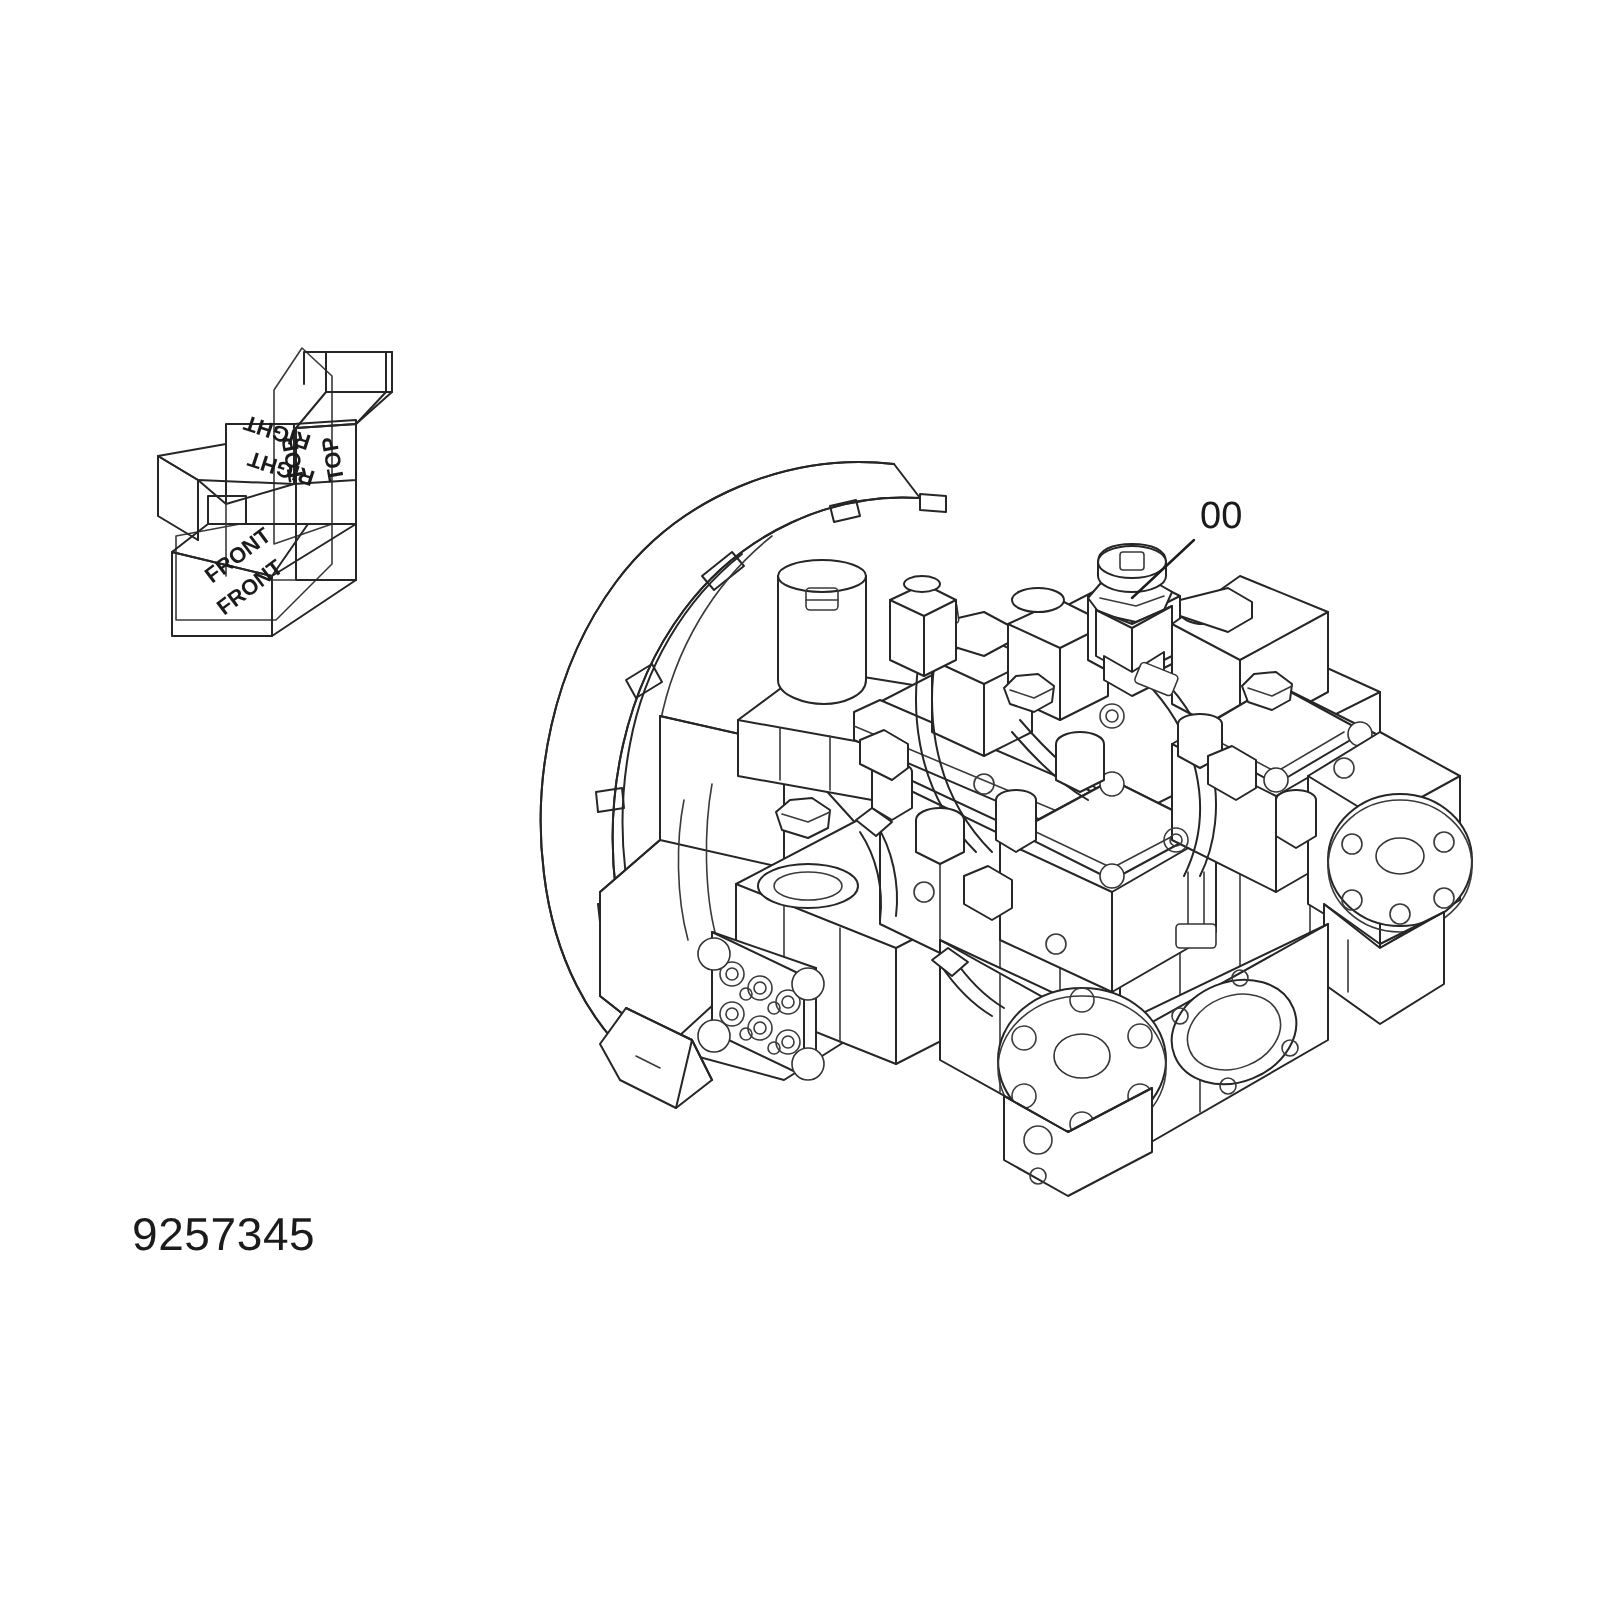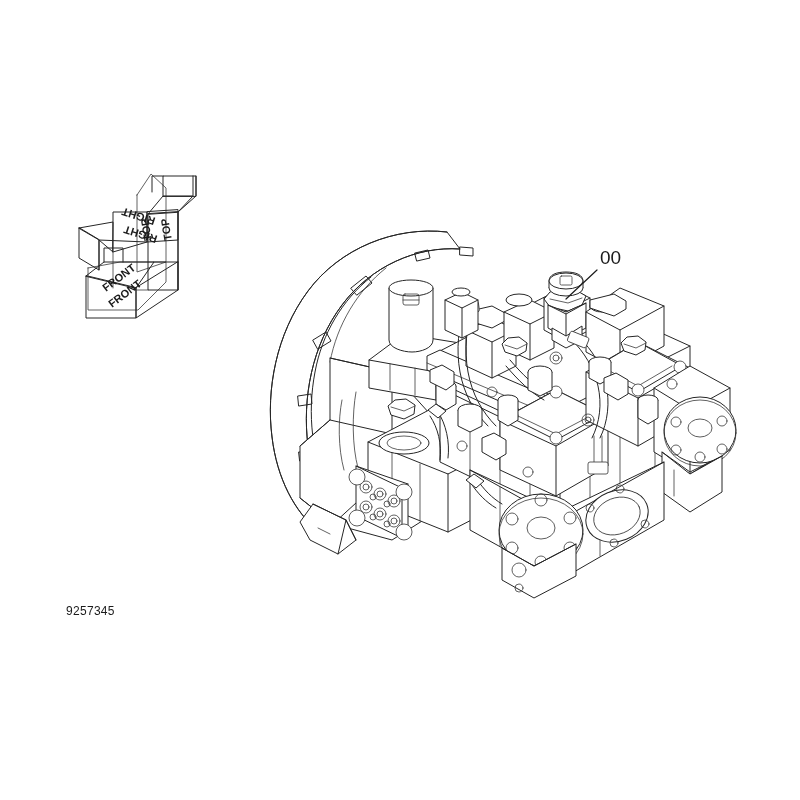--- a/index.html
+++ b/index.html
@@ -26,21 +26,21 @@
     left: 0;
     top: 0;
     width: 800px;
     height: 800px;
     display: block;
   }
   .part-number {
     position: absolute;
     left: 66px;
     top: 604px;
-    font-size: 12px;
+    font-size: 23px;
     letter-spacing: 0.3px;
     color: #1b1b1b;
     white-space: nowrap;
   }
   
   .ln {
     fill: none;
     stroke: #262626;
     stroke-width: 1;
     stroke-linecap: round;

